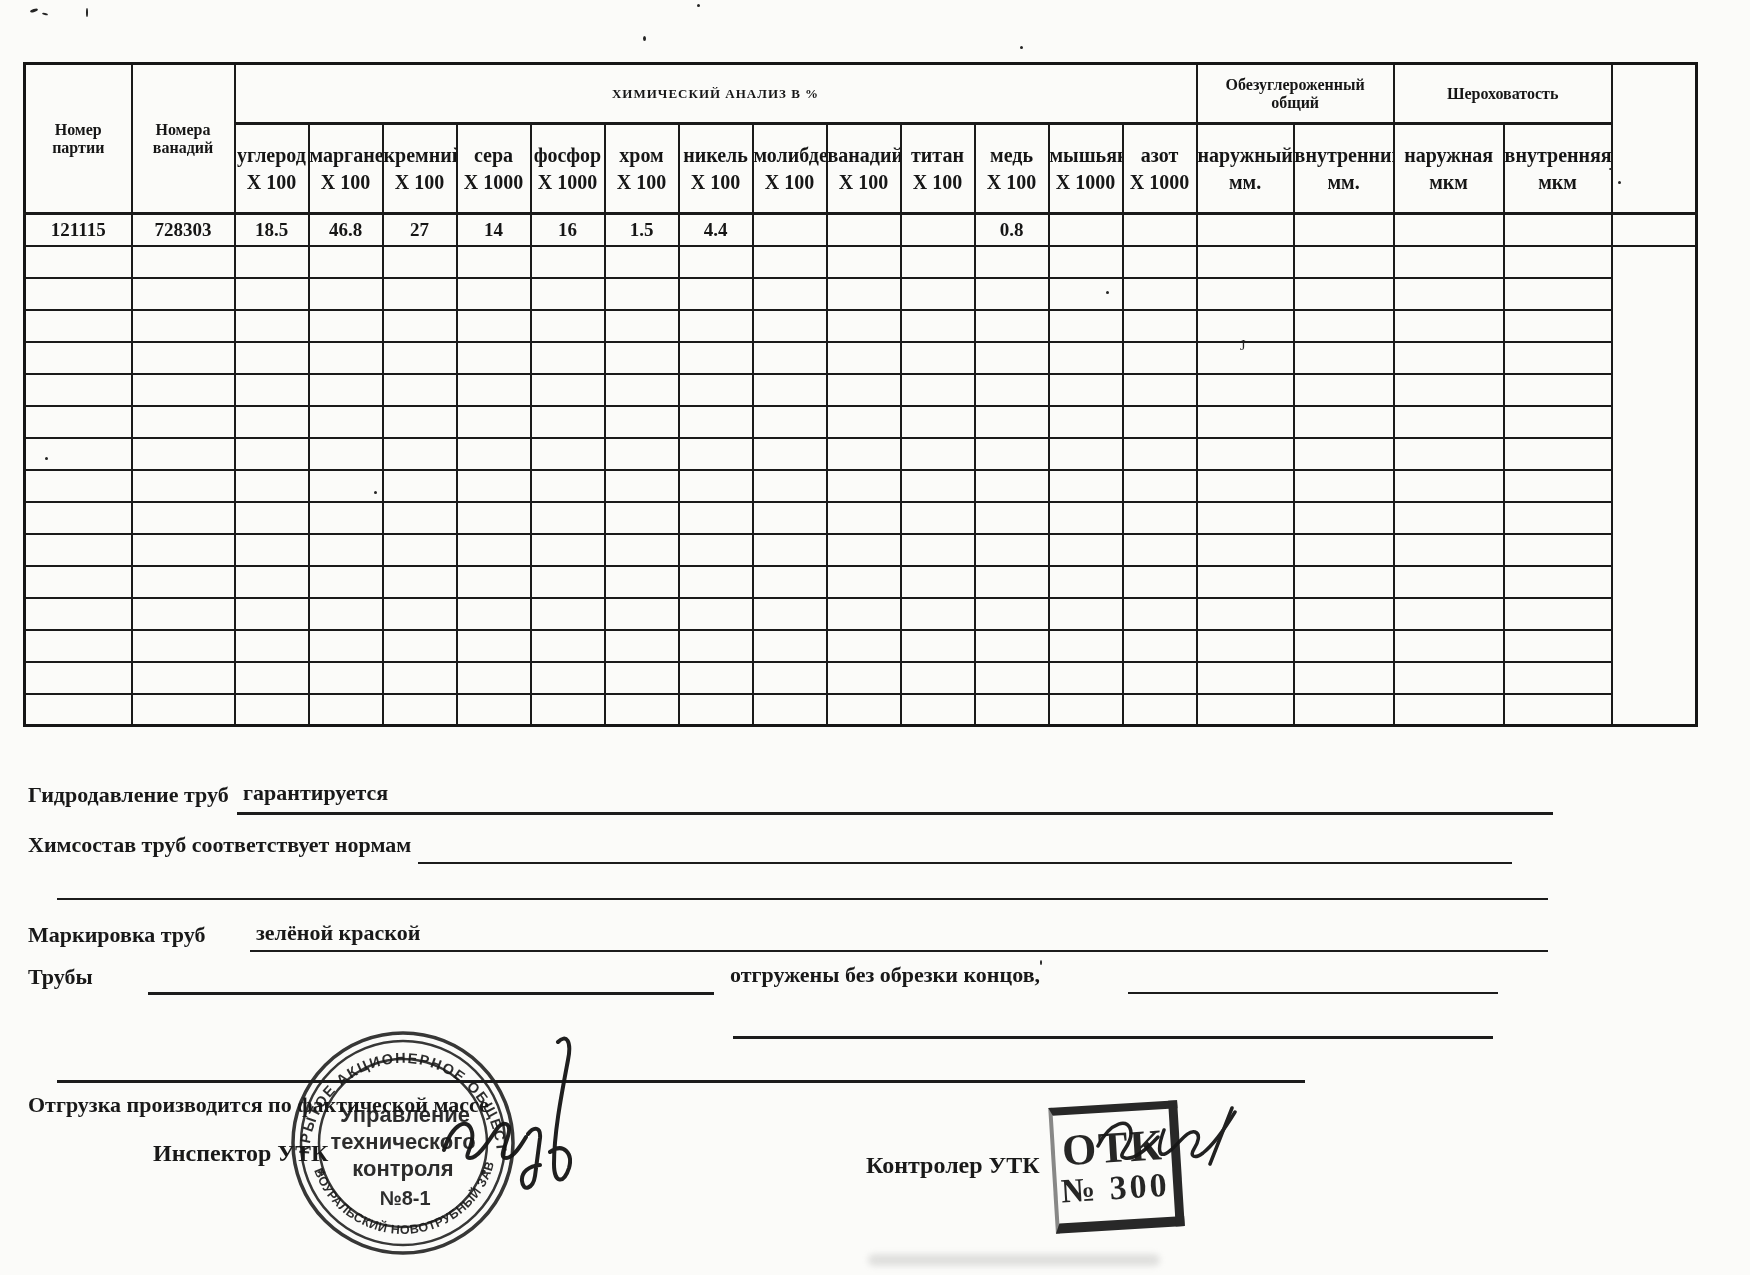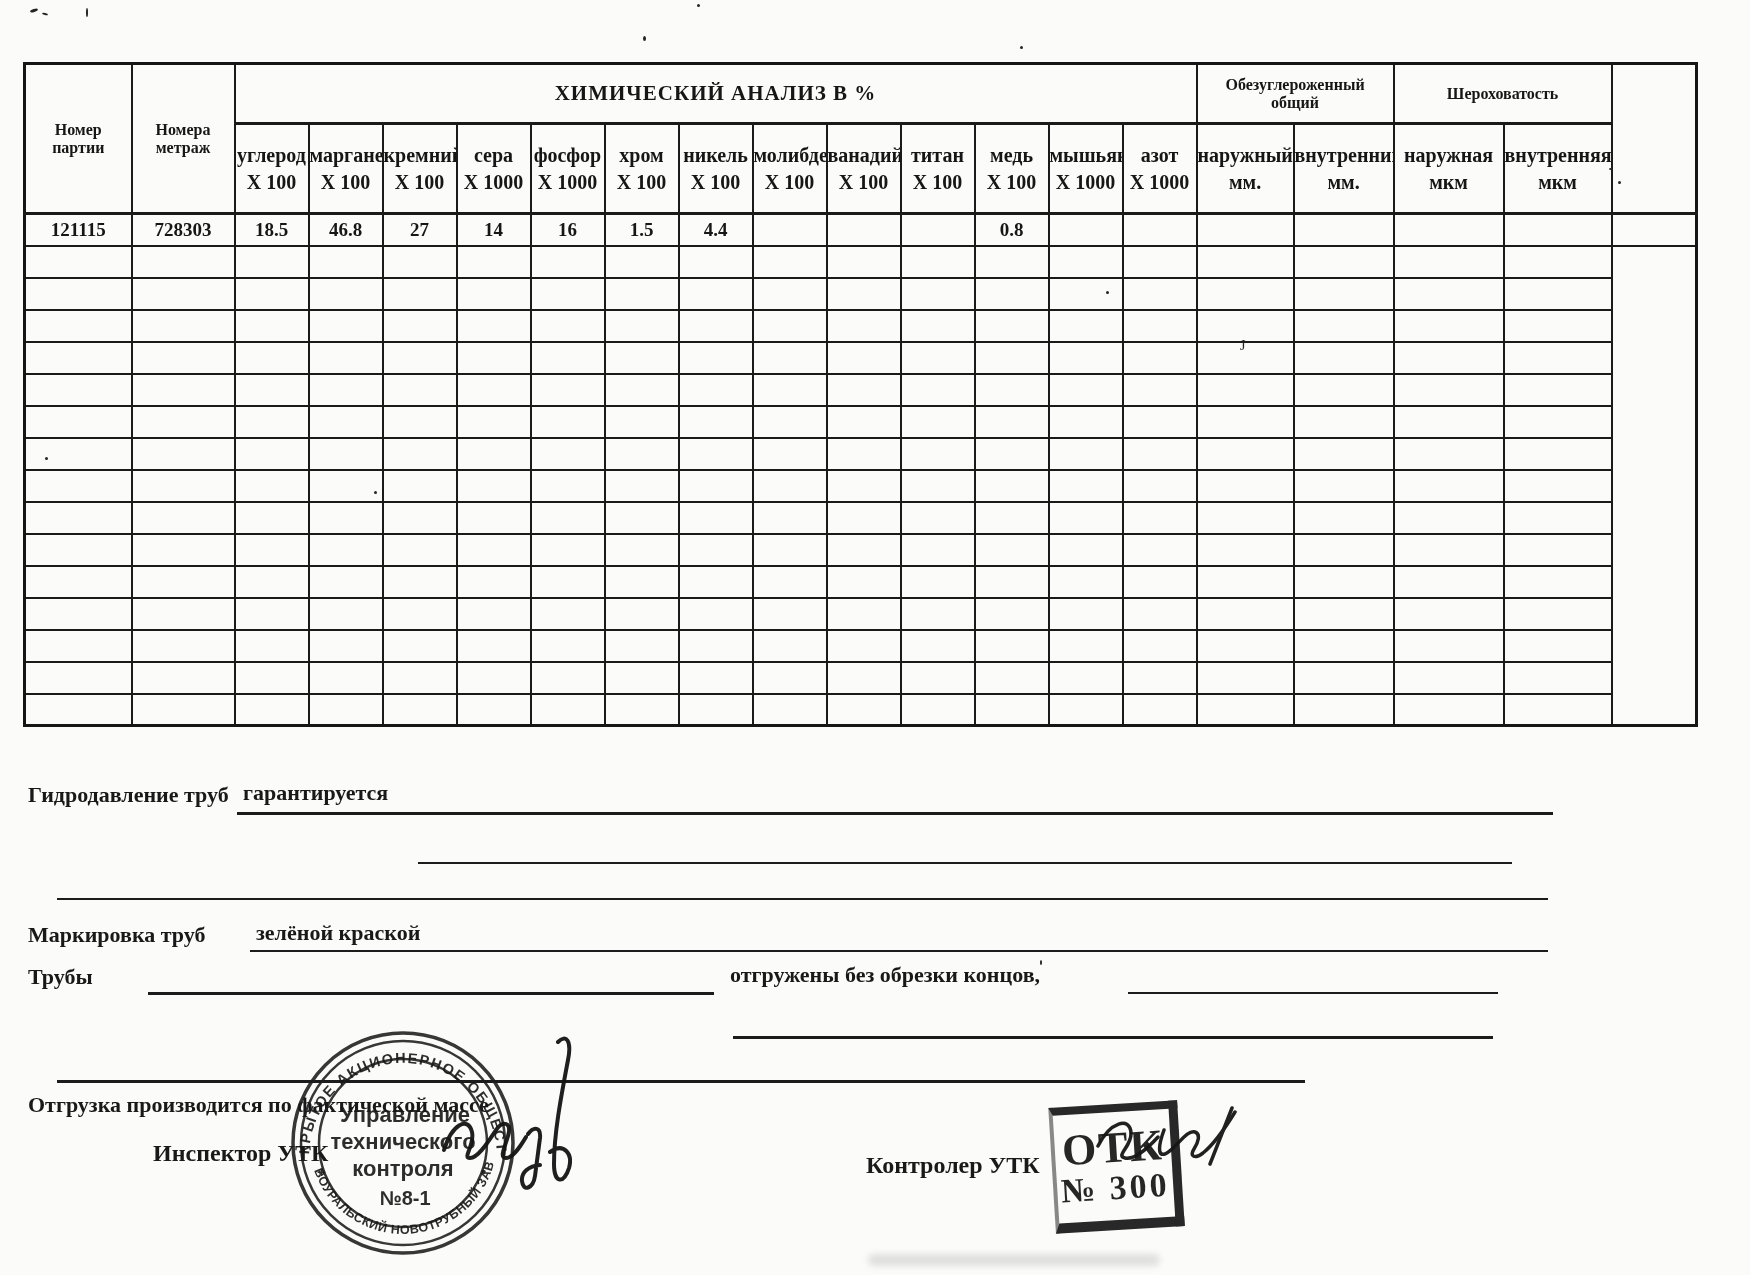--- a/index.html
+++ b/index.html
@@ -6,21 +6,21 @@
   body{width:1750px;height:1275px;background:#e9e9e7;font-family:"Liberation Serif",serif;}
   .page{position:relative;width:1750px;height:1275px;background:#fbfbf9;overflow:hidden;color:#1a1a1a;}
 
   
   table.grid{position:absolute;left:23px;top:62px;width:1672px;border-collapse:collapse;table-layout:fixed;
              border:3px solid #161616;}
   table.grid th,table.grid td{border:2px solid #1a1a1a;padding:0;text-align:center;vertical-align:middle;
              font-family:"Liberation Serif",serif;color:#161616;overflow:hidden;}
   table.grid thead th{white-space:pre-line;font-weight:600;border-bottom-width:3px;}
   tr.h1{height:60px;}
-  tr.h1 th{font-size:21px;letter-spacing:1px;}
+  tr.h1 th{font-size:13px;letter-spacing:1px;}
   tr.h1 th.span2{font-size:16px;letter-spacing:0;}
   tr.h2{height:90px;}
   tr.h2 th{font-size:20px;letter-spacing:0;line-height:1.35;}
   table.grid tbody tr{height:32px;}
   table.grid tbody td{font-size:19px;font-weight:600;}
 
   
   .note{position:absolute;font-size:22px;font-weight:600;color:#191919;white-space:nowrap;}
   .note.bold{font-weight:700;font-size:24px;}
   .rule{position:absolute;height:2px;background:#1c1c1c;}
@@ -64,21 +64,21 @@
         <col style="width:100px">
       <col style="width:110px">
         <col style="width:108px">
       <col style="width:85px">
     </colgroup>
     <thead>
       <tr class="h1">
         <th rowspan="2" class="span2">Номер
 партии</th>
         <th rowspan="2" class="span2">Номера
-метраж</th>
+ванадий</th>
         <th colspan="13">ХИМИЧЕСКИЙ АНАЛИЗ  В  %</th>
         <th colspan="2" class="span2">Обезуглероженный
 общий</th>
         <th colspan="2" class="span2">Шероховатость</th>
         <th rowspan="2"></th>
       </tr>
       <tr class="h2">
         <th>углерод
 X 100</th>
         <th>марганец
@@ -453,20 +453,21 @@
           <td></td>
           <td></td>
         </tr>
       </tbody>
   </table>
 
   <div class="note" style="left:28px;top:782px">Гидродавление труб</div>
   <div class="note" style="left:243px;top:780px">гарантируется</div>
   <div class="rule thick" style="left:237px;top:812px;width:1316px"></div>
 
+  <div class="note" style="left:28px;top:832px">Химсостав труб соответствует нормам</div>
   <div class="rule" style="left:418px;top:862px;width:1094px"></div>
 
   <div class="rule" style="left:57px;top:898px;width:1491px"></div>
 
   <div class="note" style="left:28px;top:922px">Маркировка труб</div>
   <div class="note" style="left:256px;top:920px">зелёной краской</div>
   <div class="rule" style="left:250px;top:950px;width:1298px"></div>
 
   <div class="note" style="left:28px;top:964px">Трубы</div>
   <div class="rule thick" style="left:148px;top:992px;width:566px"></div>

